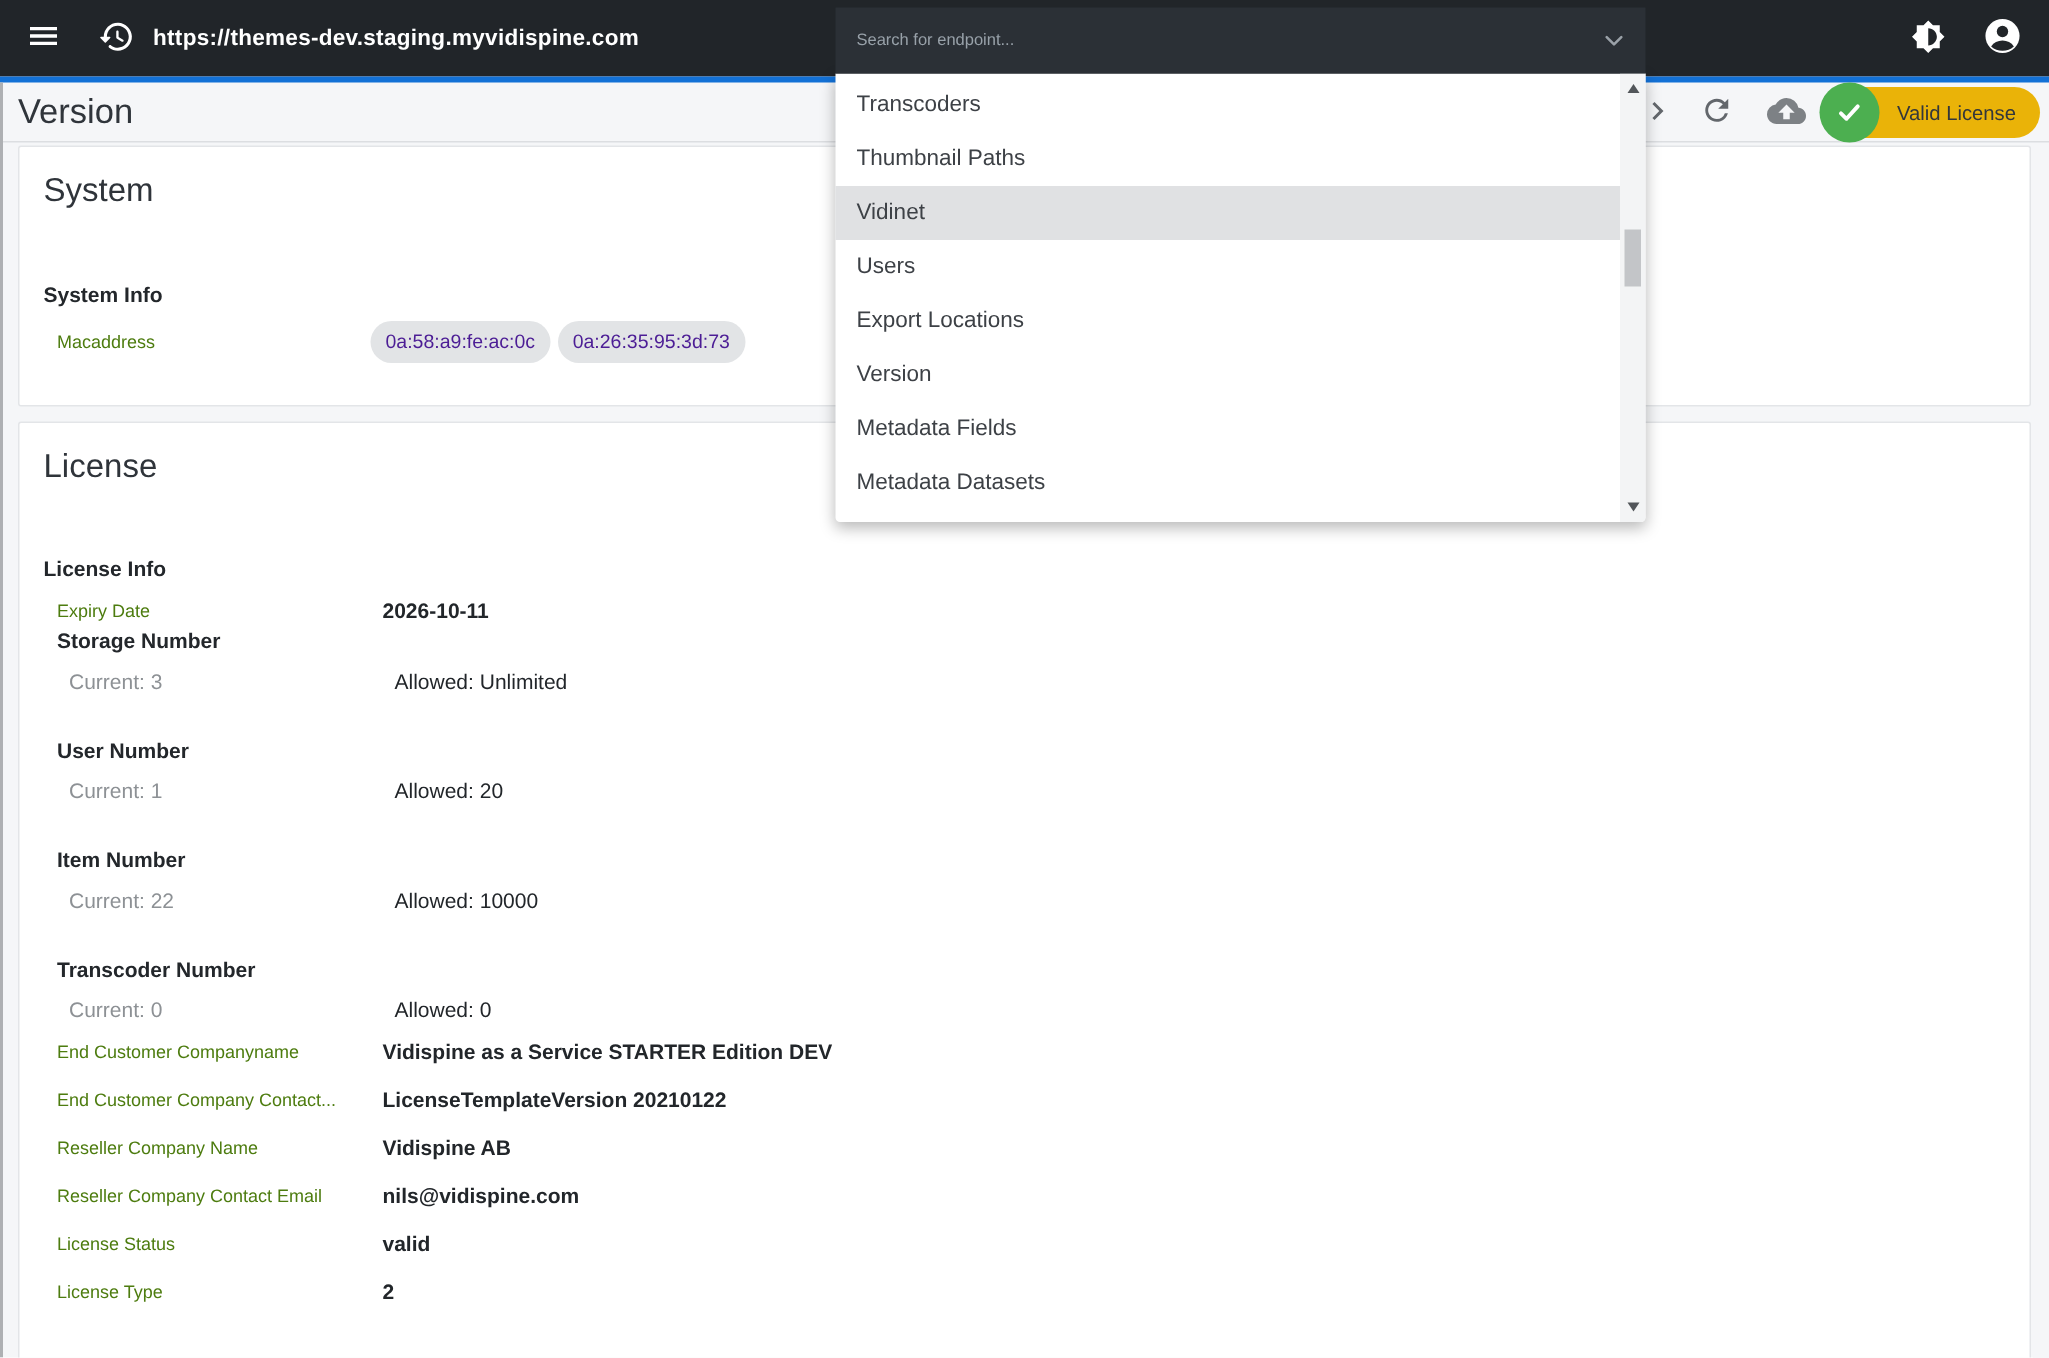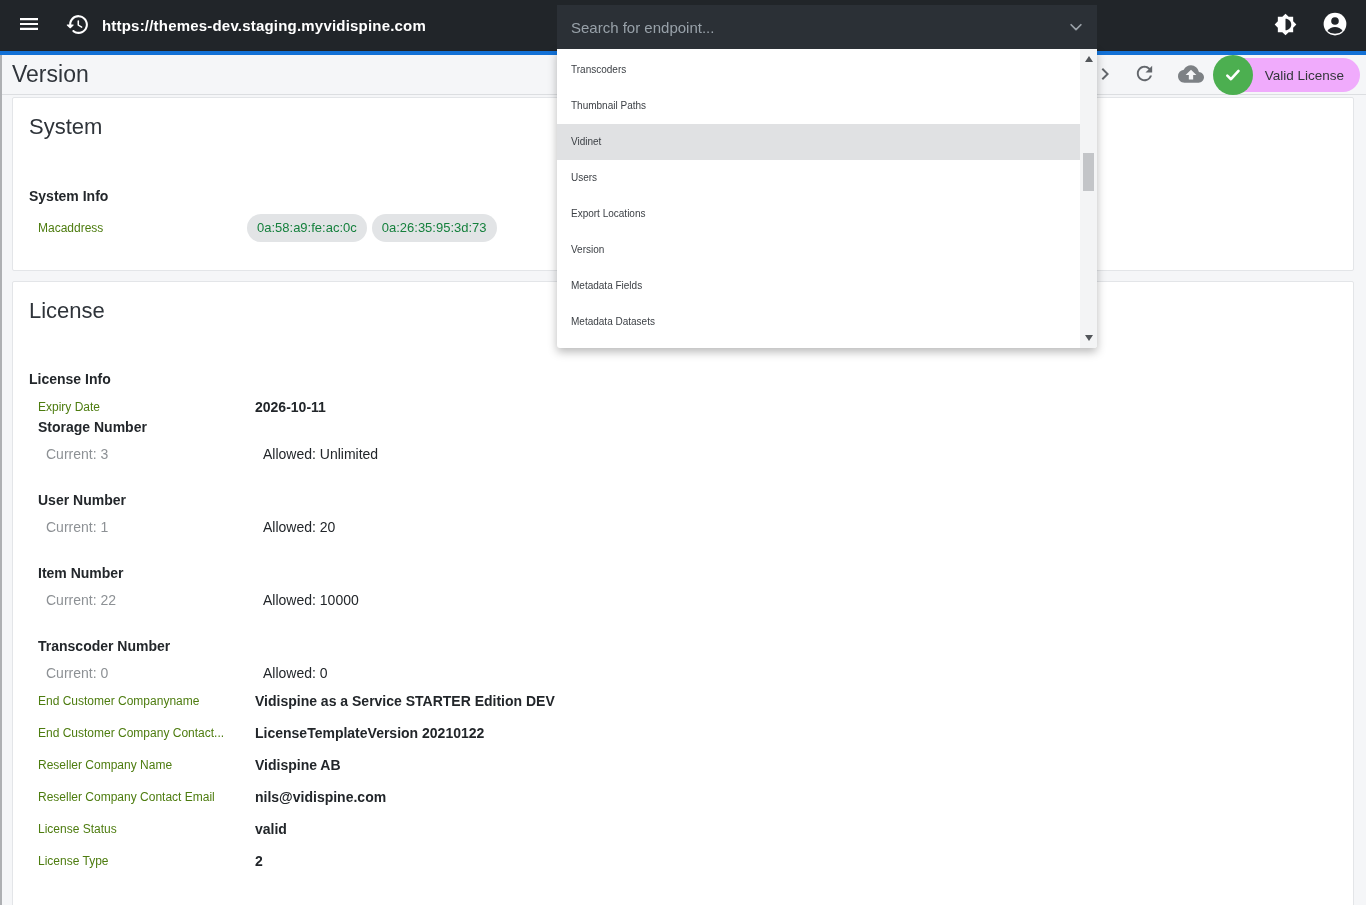--- a/index.html
+++ b/index.html
@@ -33,21 +33,21 @@
     padding-left:12px; border-bottom:1px solid #dcdee1;
     position:relative;
   }
   .page-title { font-size:23px; color:#30353b; }
   .toolbar-actions { position:absolute; right:6px; top:0; height:40px; display:flex; align-items:center; }
   .tb-icon { width:24px; height:24px; }
   .tb-code { margin-right:22px; }
   .tb-refresh { margin-right:22px; }
   .tb-cloud { margin-right:12px; }
   .license-pill {
-    position:relative; height:34px; background:#f0abfc; border-radius:17px;
+    position:relative; height:34px; background:#eab308; border-radius:17px;
     display:flex; align-items:center; padding:0 16px 0 50px;
   }
   .license-pill-label { font-size:13.5px; color:#33373b; white-space:nowrap; }
   .check-circle {
     position:absolute; left:-2px; top:50%; transform:translateY(-50%);
     width:40px; height:40px; border-radius:50%; background:#4caf50;
     display:flex; align-items:center; justify-content:center;
   }
 
   
@@ -71,21 +71,21 @@
     color:#4d7c0f; font-size:12px;
     white-space:nowrap; overflow:hidden;
   }
   .kv-value { font-size:14px; font-weight:bold; color:#22262a; white-space:nowrap; }
 
   .mac-row { margin-top:8px; }
   .chips { display:flex; gap:5px; margin-left:-8px; }
   .chip {
     height:28px; display:flex; align-items:center;
     background:#e2e4e6; border-radius:14px; padding:4px 10px;
-    font-size:13px; color:#15803d; white-space:nowrap;
+    font-size:13px; color:#4c1d95; white-space:nowrap;
   }
 
   .expiry-row { margin-top:8px; }
   .counter-label { margin-left:9px; font-size:14px; font-weight:bold; color:#23272b; line-height:20px; }
   .counter-label.later { margin-top:26px; }
   .counter-row { display:flex; margin-top:7px; line-height:20px; }
   .counter-current { width:217px; flex:0 0 217px; margin-left:17px; color:#8d9195; font-size:14px; }
   .counter-allowed { font-size:14px; font-weight:normal; color:#22262a; }
 
   .details { margin-top:8px; }
@@ -93,35 +93,35 @@
   .details .kv-row + .kv-row { margin-top:12px; }
 
   
   .search-box {
     position:absolute; left:557px; top:5px; width:540px; height:44px;
     background:#2b3036; z-index:101;
     display:flex; align-items:center; padding:0 12px 0 14px;
   }
   .search-input {
     flex:1; background:transparent; border:none; outline:none;
-    color:#f97316; font-size:15px; font-family:"Liberation Sans", sans-serif;
+    color:#f97316; font-size:11px; font-family:"Liberation Sans", sans-serif;
   }
   .search-input::placeholder { color:#98a1a9; opacity:1; }
   .search-chevron { width:18px; height:18px; flex:0 0 18px; cursor:pointer; }
 
   .dropdown {
     position:absolute; left:557px; top:49px; width:540px; height:299px;
     background:#ffffff; z-index:100;
     box-shadow:0 4px 10px rgba(0,0,0,.28);
     border-radius:0 0 3px 3px;
     padding-top:3px;
   }
   .dropdown-item {
     height:36px; line-height:36px; padding-left:14px;
-    font-size:10px; color:#3d4146; width:523px; cursor:pointer;
+    font-size:15px; color:#3d4146; width:523px; cursor:pointer;
     white-space:nowrap;
   }
   .dropdown-item.highlighted { background:#e0e1e3; }
 
   .dd-scrollbar {
     position:absolute; right:0; top:0; width:17px; height:299px;
     background:#f3f4f5; border-radius:0 0 3px 0;
   }
   .scroll-arrow { position:absolute; left:50%; transform:translateX(-50%); width:0; height:0; cursor:pointer; }
   .scroll-arrow.up { top:7px; border-left:4.5px solid transparent; border-right:4.5px solid transparent; border-bottom:6px solid #52565a; }

